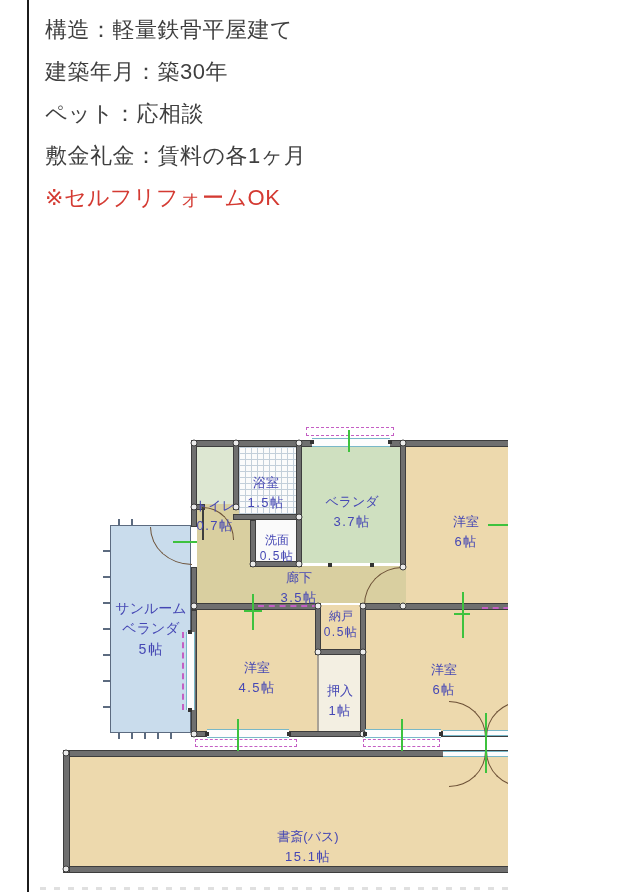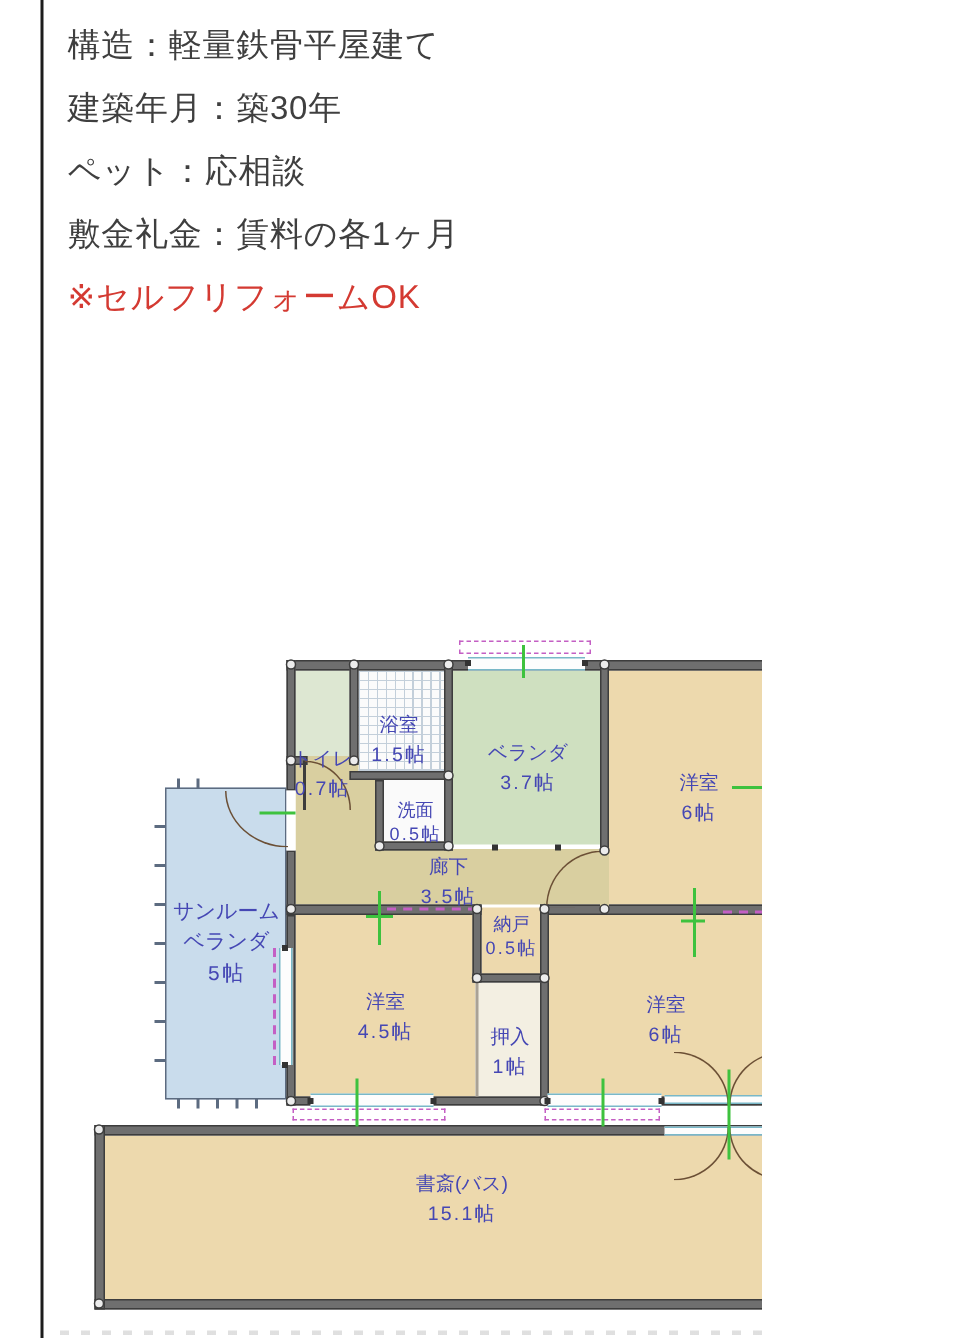--- a/index.html
+++ b/index.html
@@ -252,20 +252,20 @@
         <div class="sz">4.5帖</div>
     </div>
     <div class="rlabel" style="left:340px;top:681px;">
       <div>押入</div>
         <div class="sz">1帖</div>
     </div>
     <div class="rlabel" style="left:444px;top:660px;">
       <div>洋室</div>
         <div class="sz">6帖</div>
     </div>
-    <div class="rlabel" style="left:308px;top:779px;">
+    <div class="rlabel" style="left:308px;top:827px;">
       <div>書斎(バス)</div>
         <div class="sz">15.1帖</div>
     </div>
 
     <div class="dotrow" style="left:40px;top:887px;width:570px;height:3px;"></div>
   </div>
 </div>
 
 </body></html>

